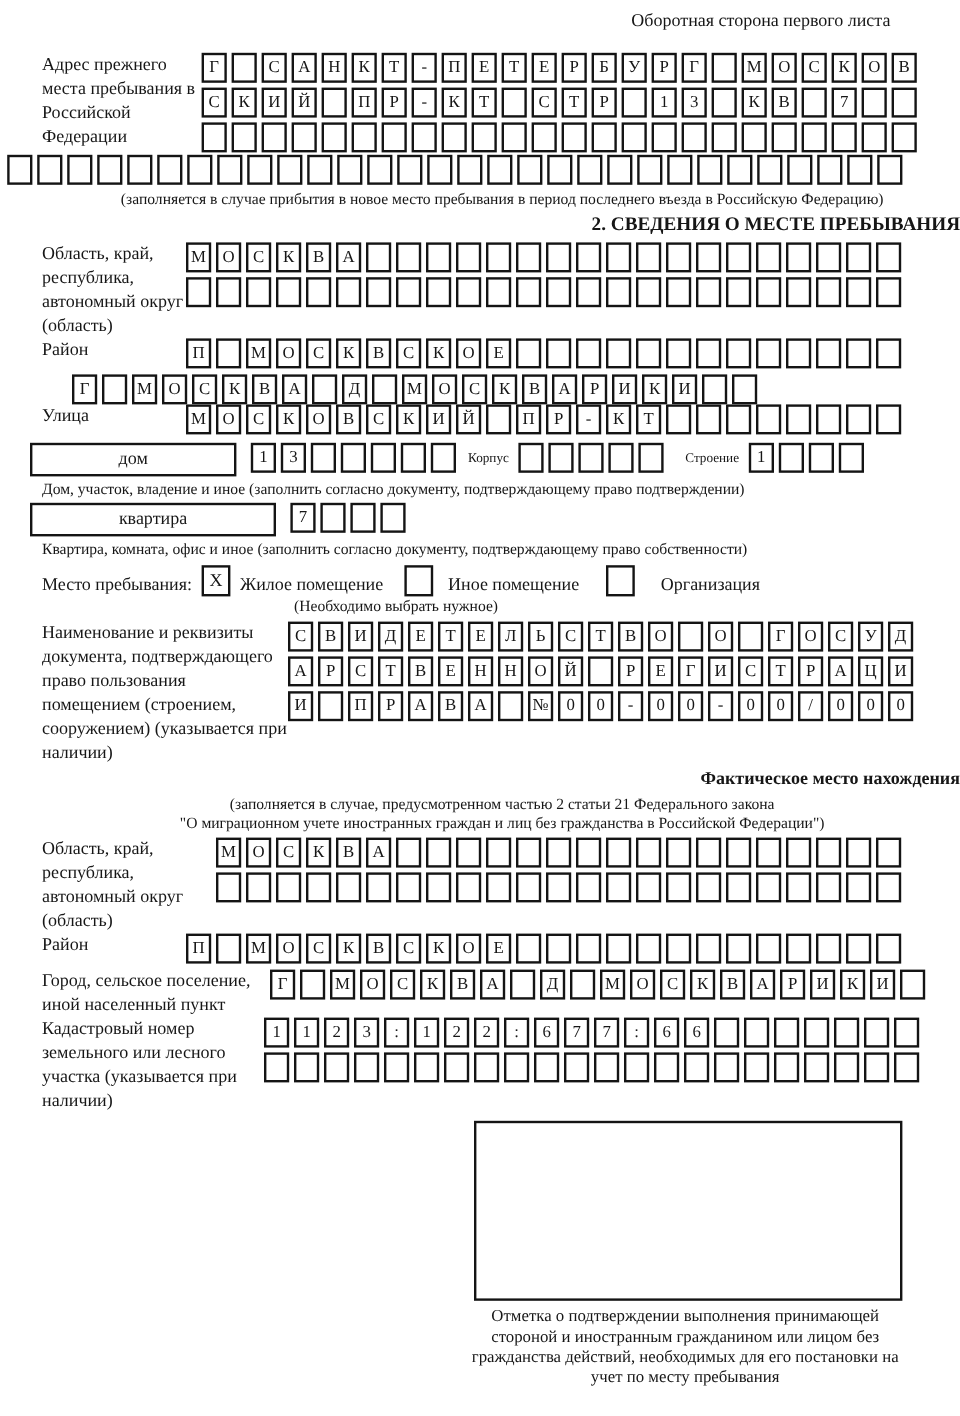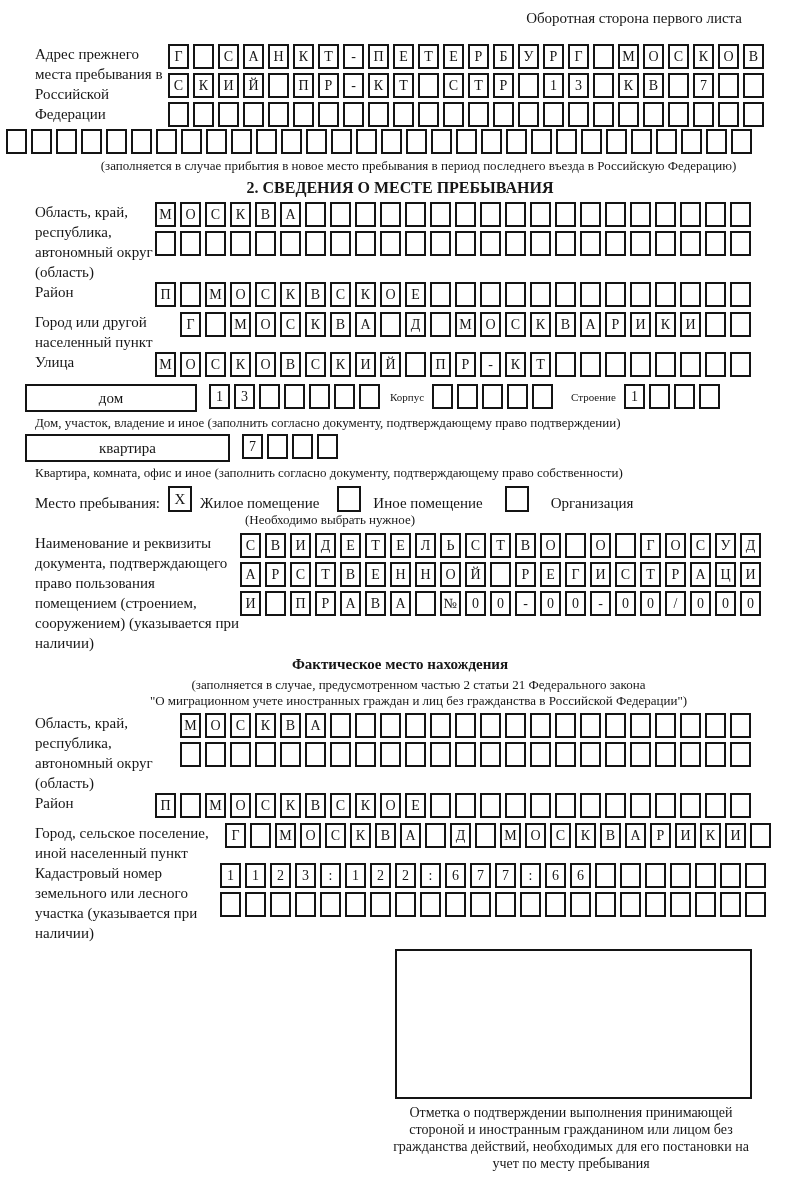--- a/index.html
+++ b/index.html
@@ -23,21 +23,21 @@
     font-size:14px; line-height:1;
   }
   .fieldbox {
     border:2px solid #141414; height:28px;
     display:flex; align-items:center; justify-content:center;
     font-size:15px;
   }
   .inl-lbl { font-size:11px; line-height:27px; white-space:nowrap; }
   .note { font-size:13px; line-height:16px;margin-left:37px; }
   .center { text-align:center; }
-  .sect-title { text-align:center; font-weight:bold; font-size:16px; }
+  .sect-title { text-align:right; font-weight:bold; font-size:16px; }
   .chkbox {
     width:24px; height:26px; flex:0 0 24px;
     border:2px solid #141414;
     display:flex; align-items:center; justify-content:center;
     font-size:15px;
   }
   .stamp {
     margin-left:395px; margin-top:6px;
     width:357px; height:150px;
     border:2px solid #141414;
@@ -279,21 +279,20 @@
         <div class="cell"></div>
         <div class="cell"></div>
         <div class="cell"></div>
         <div class="cell"></div>
         <div class="cell"></div>
         <div class="cell"></div>
       </div>
   </div>
 
   <div class="row ml35 mt5">
-    <div class="lbl w120">Город или другой населенный пункт</div>
     <div class="boxes mb0 gorod-ind">
         <div class="cell">Г</div>
         <div class="cell"></div>
         <div class="cell">М</div>
         <div class="cell">О</div>
         <div class="cell">С</div>
         <div class="cell">К</div>
         <div class="cell">В</div>
         <div class="cell">А</div>
         <div class="cell"></div>

